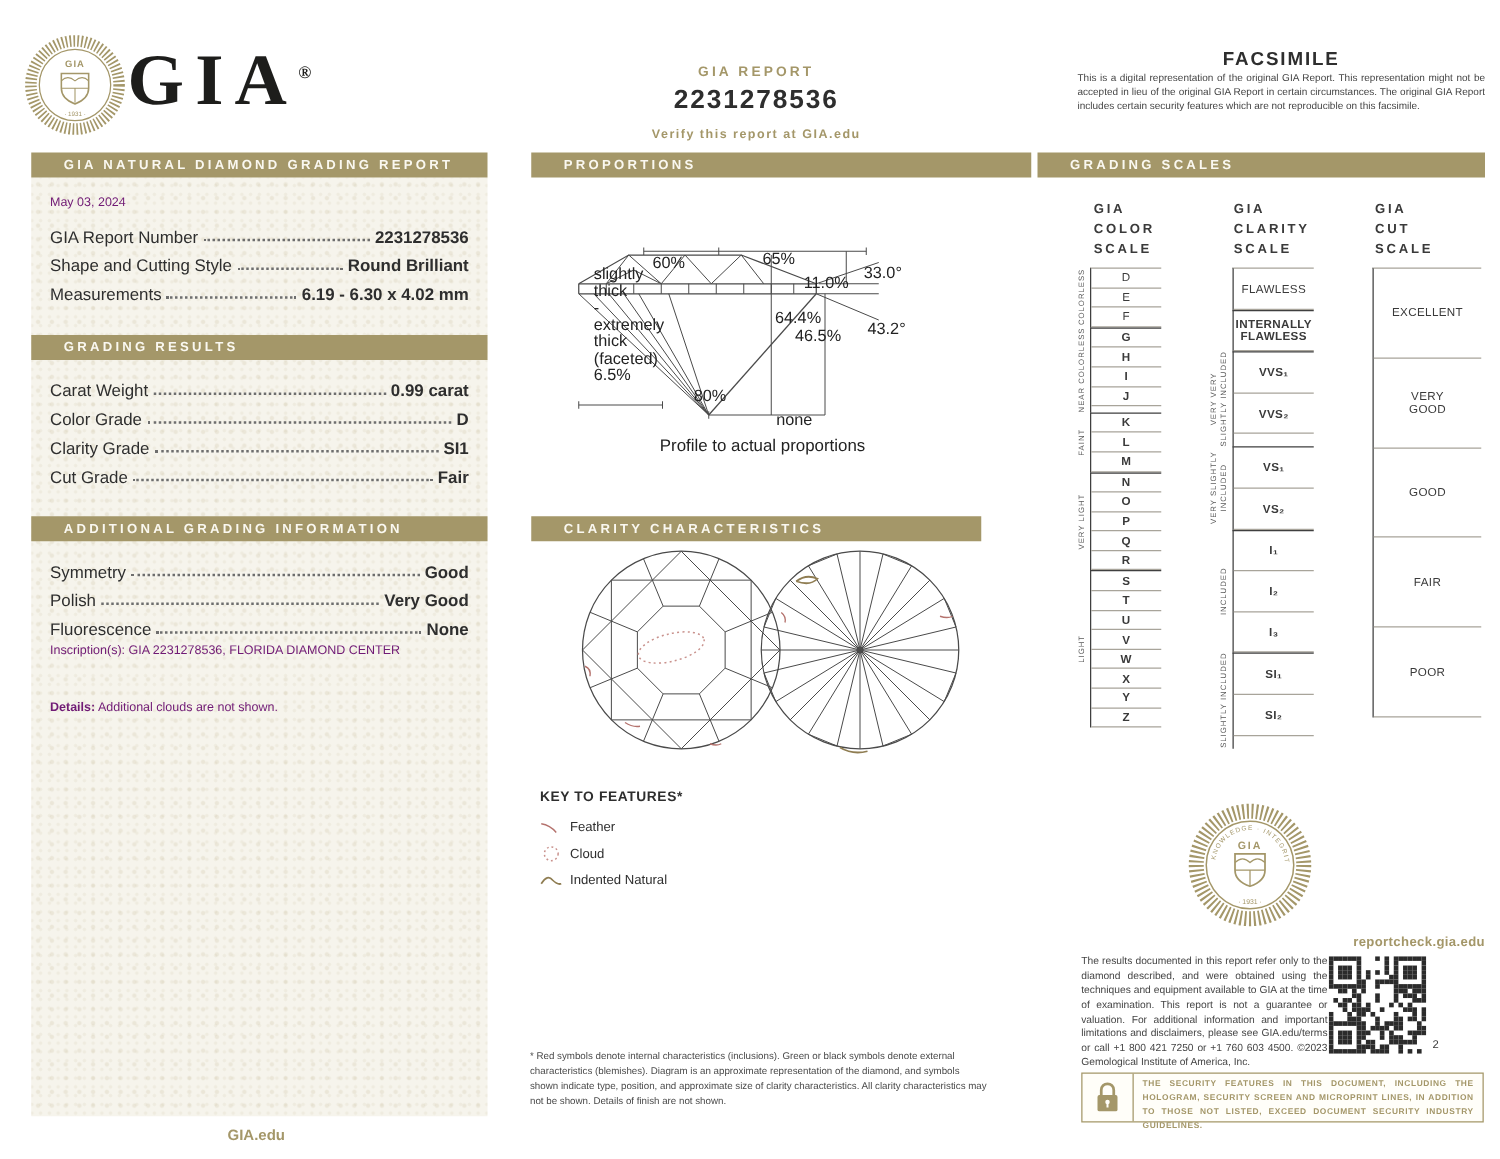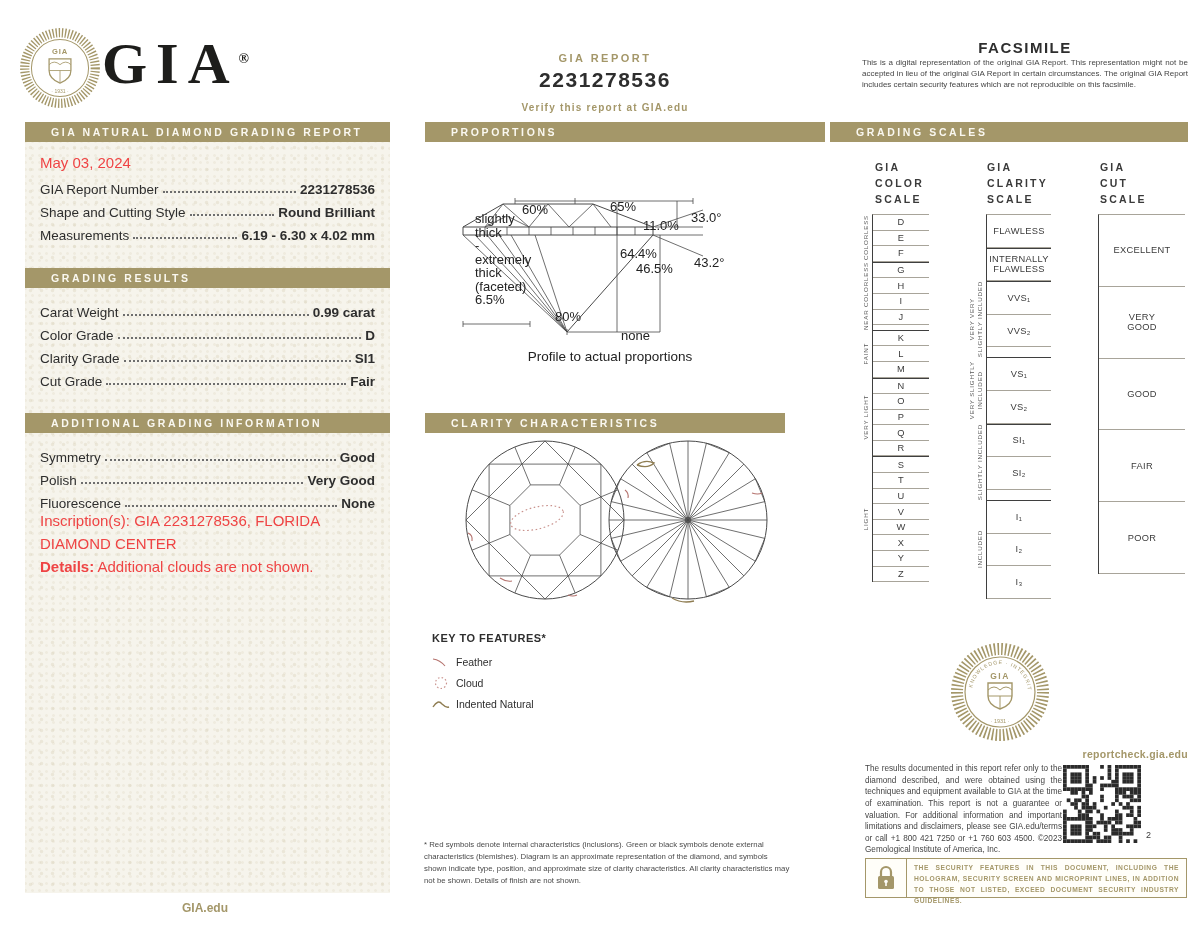--- a/index.html
+++ b/index.html
@@ -23,21 +23,21 @@
       radial-gradient(circle, rgba(205,195,165,.18) 0 1px, transparent 1.8px);
     background-size:11px 11px,7px 7px;
     background-position:0 0,4px 3px;
   }
   
   .rows{position:absolute;width:335px;}
   .drow{display:flex;align-items:flex-end;height:23px;font-size:13.5px;color:#2e2e2e;}
   .drow .lbl{white-space:nowrap;}
   .drow .dots{flex:1;margin:0 4px;border-bottom:2px dotted #6e6e6e;transform:translateY(-4px);}
   .drow .val{white-space:nowrap;font-weight:bold;}
-  .plaintext{font-size:15px;color:#ef4444;line-height:23px;}
+  .plaintext{font-size:10px;color:#701a75;line-height:23px;}
   .goldtext{color:#a49769;}
   
   .rpt-label{font-size:11px;letter-spacing:2.5px;font-weight:bold;text-align:center;}
   .rpt-num{font-size:21px;letter-spacing:1.5px;color:#2e2e2e;text-align:center;font-weight:bold;}
   .verify{font-size:10px;letter-spacing:1.2px;font-weight:bold;text-align:center;}
   
   .plabel{position:absolute;font-size:13px;color:#222;white-space:pre-line;line-height:13.5px;}
   .caption{position:absolute;font-size:13.5px;color:#222;text-align:center;}
   
   .keytitle{font-size:11px;font-weight:bold;letter-spacing:.5px;color:#2e2e2e;}
@@ -51,21 +51,21 @@
   .scaletitle{position:absolute;font-size:10.5px;letter-spacing:2.2px;line-height:16px;color:#3a3a3a;white-space:pre-line;font-weight:bold;}
   .scale{position:absolute;display:flex;flex-direction:column;}
   .sgroup{display:flex;align-items:stretch;}
   .glbl{width:26px;display:flex;align-items:center;justify-content:flex-end;padding-right:3px;box-sizing:border-box;}
   .glbl span{writing-mode:vertical-rl;transform:rotate(180deg);font-size:6.2px;letter-spacing:.8px;color:#5a5a5a;white-space:pre-line;text-align:center;line-height:7.5px;}
   .gboxes{border-left:1.5px solid #3f3f3f;}
   .colorscale .gboxes{width:56px;}
   .clarityscale .gboxes{width:64px;}
   .cutscale .gboxes{width:86px;}
   .gfirst{border-top:1px solid #a8a49a;}
-  .gsep{border-top:1.5px solid #3f3f3f;}
+  .gsep{border-top:1.5px solid #3f3f3f;font-weight:bold;}
   .cell{display:flex;align-items:center;justify-content:center;text-align:center;
         font-size:9.3px;color:#3a3a3a;border-bottom:1px solid #a8a49a;white-space:pre-line;line-height:10px;letter-spacing:.3px;}
   
   .vurl{position:absolute;font-size:10.5px;font-weight:bold;letter-spacing:.3px;}
   .legal{position:absolute;width:197px;font-size:8.2px;line-height:1.42;color:#454545;text-align:justify;}
   .pagenum{position:absolute;font-size:9px;color:#3a3a3a;}
   
   .secbox{position:absolute;left:865px;top:858px;width:322px;height:40px;border:1px solid #a49769;
           display:flex;align-items:stretch;box-sizing:border-box;background:#fffef9;}
   .seclock{width:40px;display:flex;align-items:center;justify-content:center;border-right:1px solid #a49769;}
@@ -362,35 +362,35 @@
         <span>VERY SLIGHTLY
 INCLUDED</span>
       </div>
       <div class="gboxes gsep">
         <div class="cell" style="height: 31.6px;">VS₁</div>
         <div class="cell" style="height: 31.6px;">VS₂</div>
       </div>
     </div>
     <div class="sgroup">
       <div class="glbl">
-        <span>SLIGHTLY INCLUDED</span>
-      </div>
-      <div class="gboxes gsep">
-        <div class="cell" style="height: 31.6px;">SI₁</div>
-        <div class="cell" style="height: 31.6px;">SI₂</div>
-      </div>
-    </div>
-    <div class="sgroup">
-      <div class="glbl">
         <span>INCLUDED</span>
       </div>
       <div class="gboxes gsep">
         <div class="cell" style="height: 31.6px;">I₁</div>
         <div class="cell" style="height: 31.6px;">I₂</div>
         <div class="cell" style="height: 31.6px;">I₃</div>
+      </div>
+    </div>
+    <div class="sgroup">
+      <div class="glbl">
+        <span>SLIGHTLY INCLUDED</span>
+      </div>
+      <div class="gboxes gsep">
+        <div class="cell" style="height: 31.6px;">SI₁</div>
+        <div class="cell" style="height: 31.6px;">SI₂</div>
       </div>
     </div>
   </div>
 <div id="cutscale" class="scale cutscale noLbl" style="left:1098px;top:214px">
     <div class="sgroup">
       <div class="gboxes gfirst">
         <div class="cell" style="height: 70.8px;">EXCELLENT</div>
         <div class="cell" style="height: 70.8px;">VERY
 GOOD</div>
         <div class="cell" style="height: 70.8px;">GOOD</div>

